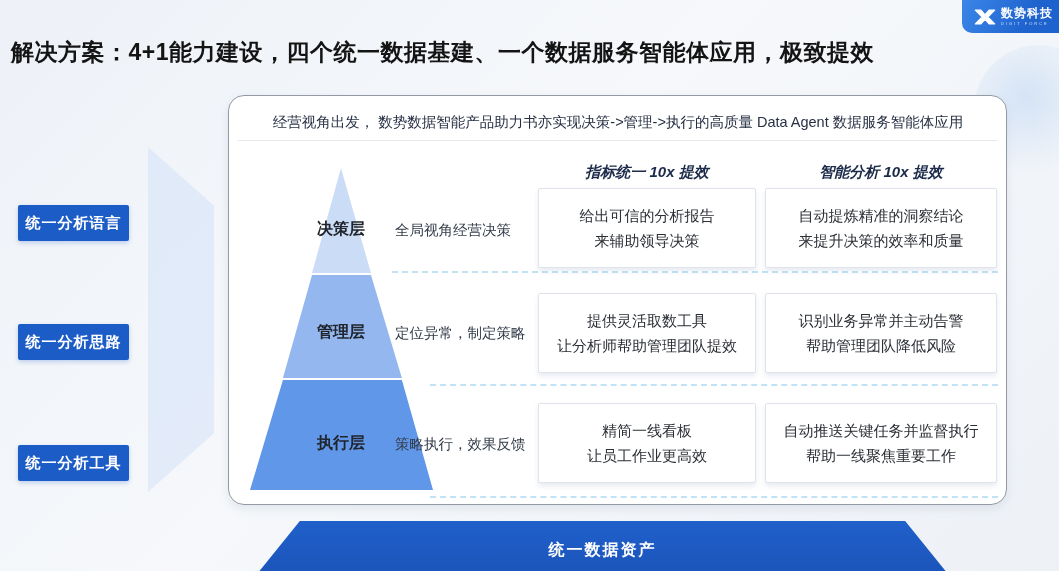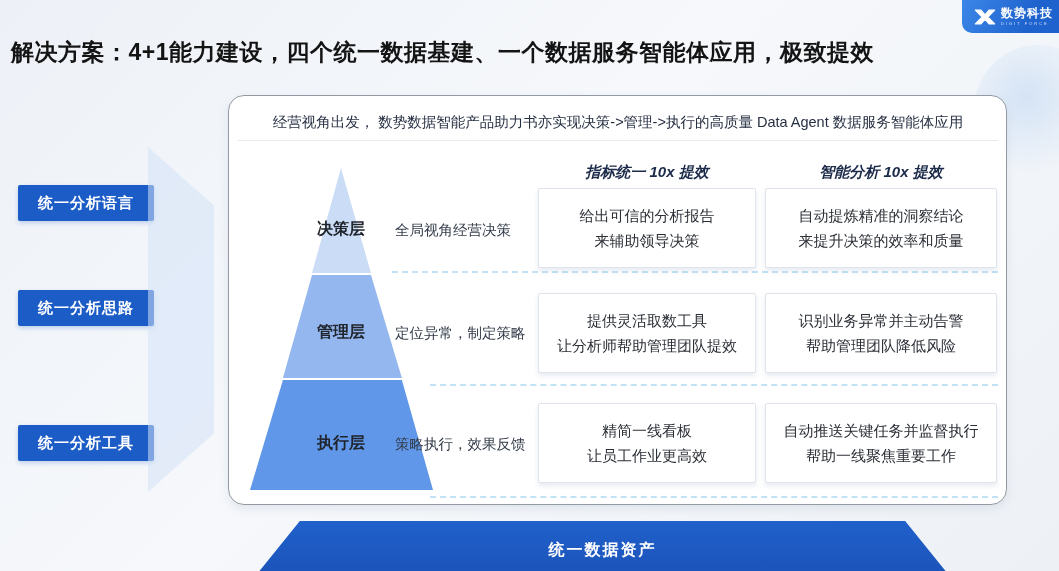--- a/index.html
+++ b/index.html
@@ -14,25 +14,25 @@
               background:linear-gradient(115deg,#3b86e8 0%,#1e62cd 70%);
               border-radius:0 0 0 10px;display:flex;align-items:center;gap:5px;
               padding-left:12px;box-sizing:border-box;}
   .logo-badge svg{flex:0 0 auto;}
   .logo-name{color:#fff;font-size:12px;font-weight:bold;letter-spacing:1px;line-height:12px;}
   .logo-sub{color:#cfe2ff;font-size:4px;letter-spacing:2px;line-height:5px;margin-top:2px;}
   
   .title{position:absolute;left:7px;top:33px;margin:4px;width:1040px;
          font-size:23px;font-weight:900;color:#141414;letter-spacing:.5px;}
   
-  .side-btn{position:absolute;left:18px;width:136px;height:36px;background:#1c5cc6;
+  .side-btn{position:absolute;left:18px;width:111px;height:36px;background:#1c5cc6;
             color:#fff;font-size:15px;font-weight:bold;letter-spacing:1px;
             display:flex;align-items:center;justify-content:center;border-radius:2px;
-            box-shadow:0 2px 4px rgba(28,92,198,.25);}
-  .b1{top:185px;} .b2{top:290px;} .b3{top:425px;}
+            box-shadow:0 2px 4px rgba(28,92,198,.25);margin-top:20px;}
+  .b1{top:185px;} .b2{top:304px;} .b3{top:425px;}
   
   .v-band{position:absolute;left:148px;top:147px;width:66px;height:345px;
           background:rgba(212,226,247,.55);
           clip-path:polygon(0 0,100% 17%,100% 83%,0 100%);}
   
   .panel{position:absolute;left:228px;top:95px;width:779px;height:410px;
          background:#fff;border:1px solid #949aa3;border-radius:16px;
          box-shadow:0 4px 10px rgba(140,155,180,.18);box-sizing:border-box;}
   .panel-header{position:absolute;left:238px;top:104px;width:760px;height:36px;
                 display:flex;align-items:center;justify-content:center;text-align:center;

